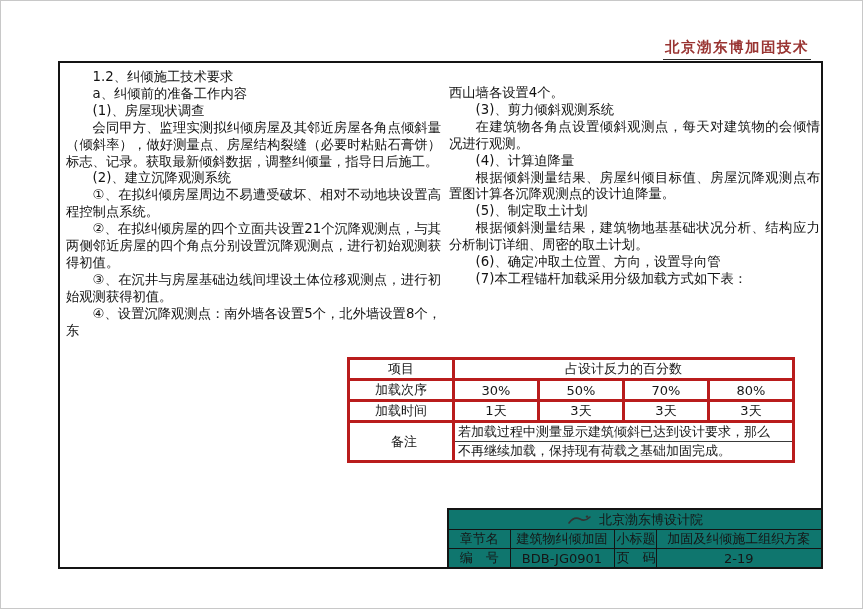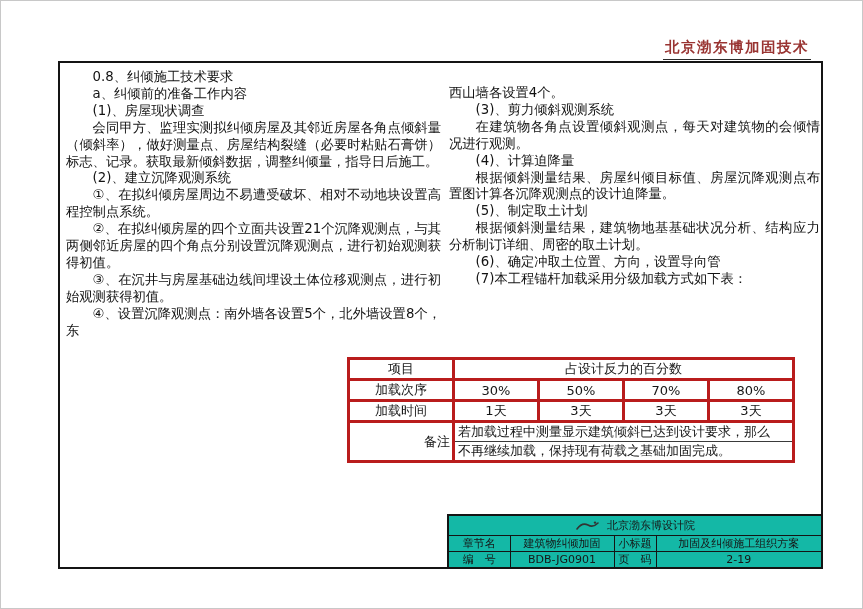--- a/index.html
+++ b/index.html
@@ -31,50 +31,50 @@
   table.load-table{
     position:absolute;left:287px;top:294px;width:445px;
     border-collapse:collapse;font-size:13px;table-layout:fixed;
     border:2px solid #141414;background:#fff;
   }
   table.load-table td{
     border:3px solid #b91c1c;padding:0 2px;text-align:center;
     height:16px;overflow:hidden;white-space:nowrap;
   }
   table.load-table td.note-label{
-    text-align:right;padding-left:8px;white-space:nowrap;
+    text-align:center;padding-left:8px;white-space:nowrap;
   }
   table.load-table td.note-cell{
     text-align:left;white-space:normal;height:auto;padding:0;
   }
   .note-line{padding:1px 3px;line-height:16px;}
   .note-line.first{border-bottom:1px solid #3a3a3a;}
 
   table.title-block{
     position:absolute;right:-2px;bottom:-2px;width:374px;
-    border-collapse:collapse;font-size:11px;table-layout:fixed;
-    border:2px solid #141414;background:#14b8a6;
+    border-collapse:collapse;font-size:13px;table-layout:fixed;
+    border:2px solid #141414;background:#0f766e;
   }
   table.title-block td{
     border:1px solid #141414;text-align:center;padding:0 2px;
     height:15px;overflow:hidden;white-space:nowrap;
   }
   table.title-block td.company-row{height:19px;}
   .company-cell{display:flex;align-items:center;justify-content:center;gap:6px;}
   .logo-icon{display:inline-block;line-height:0;}
 </style>
 </head>
 <body>
 
 <div class="header-title">北京渤东博加固技术</div>
 
 <div class="frame">
 
   <div class="text-col col-left">
-    <p>0.8、纠倾施工技术要求</p>
+    <p>1.2、纠倾施工技术要求</p>
     <p>a、纠倾前的准备工作内容</p>
     <p>(1)、房屋现状调查</p>
     <p>会同甲方、监理实测拟纠倾房屋及其邻近房屋各角点倾斜量（倾斜率），做好测量点、房屋结构裂缝（必要时粘贴石膏饼）标志、记录。获取最新倾斜数据，调整纠倾量，指导日后施工。</p>
     <p>(2)、建立沉降观测系统</p>
     <p>①、在拟纠倾房屋周边不易遭受破坏、相对不动地块设置高程控制点系统。</p>
     <p>②、在拟纠倾房屋的四个立面共设置21个沉降观测点，与其两侧邻近房屋的四个角点分别设置沉降观测点，进行初始观测获得初值。</p>
     <p>③、在沉井与房屋基础边线间埋设土体位移观测点，进行初始观测获得初值。</p>
     <p>④、设置沉降观测点：南外墙各设置5个，北外墙设置8个，东</p>
   </div>
 

